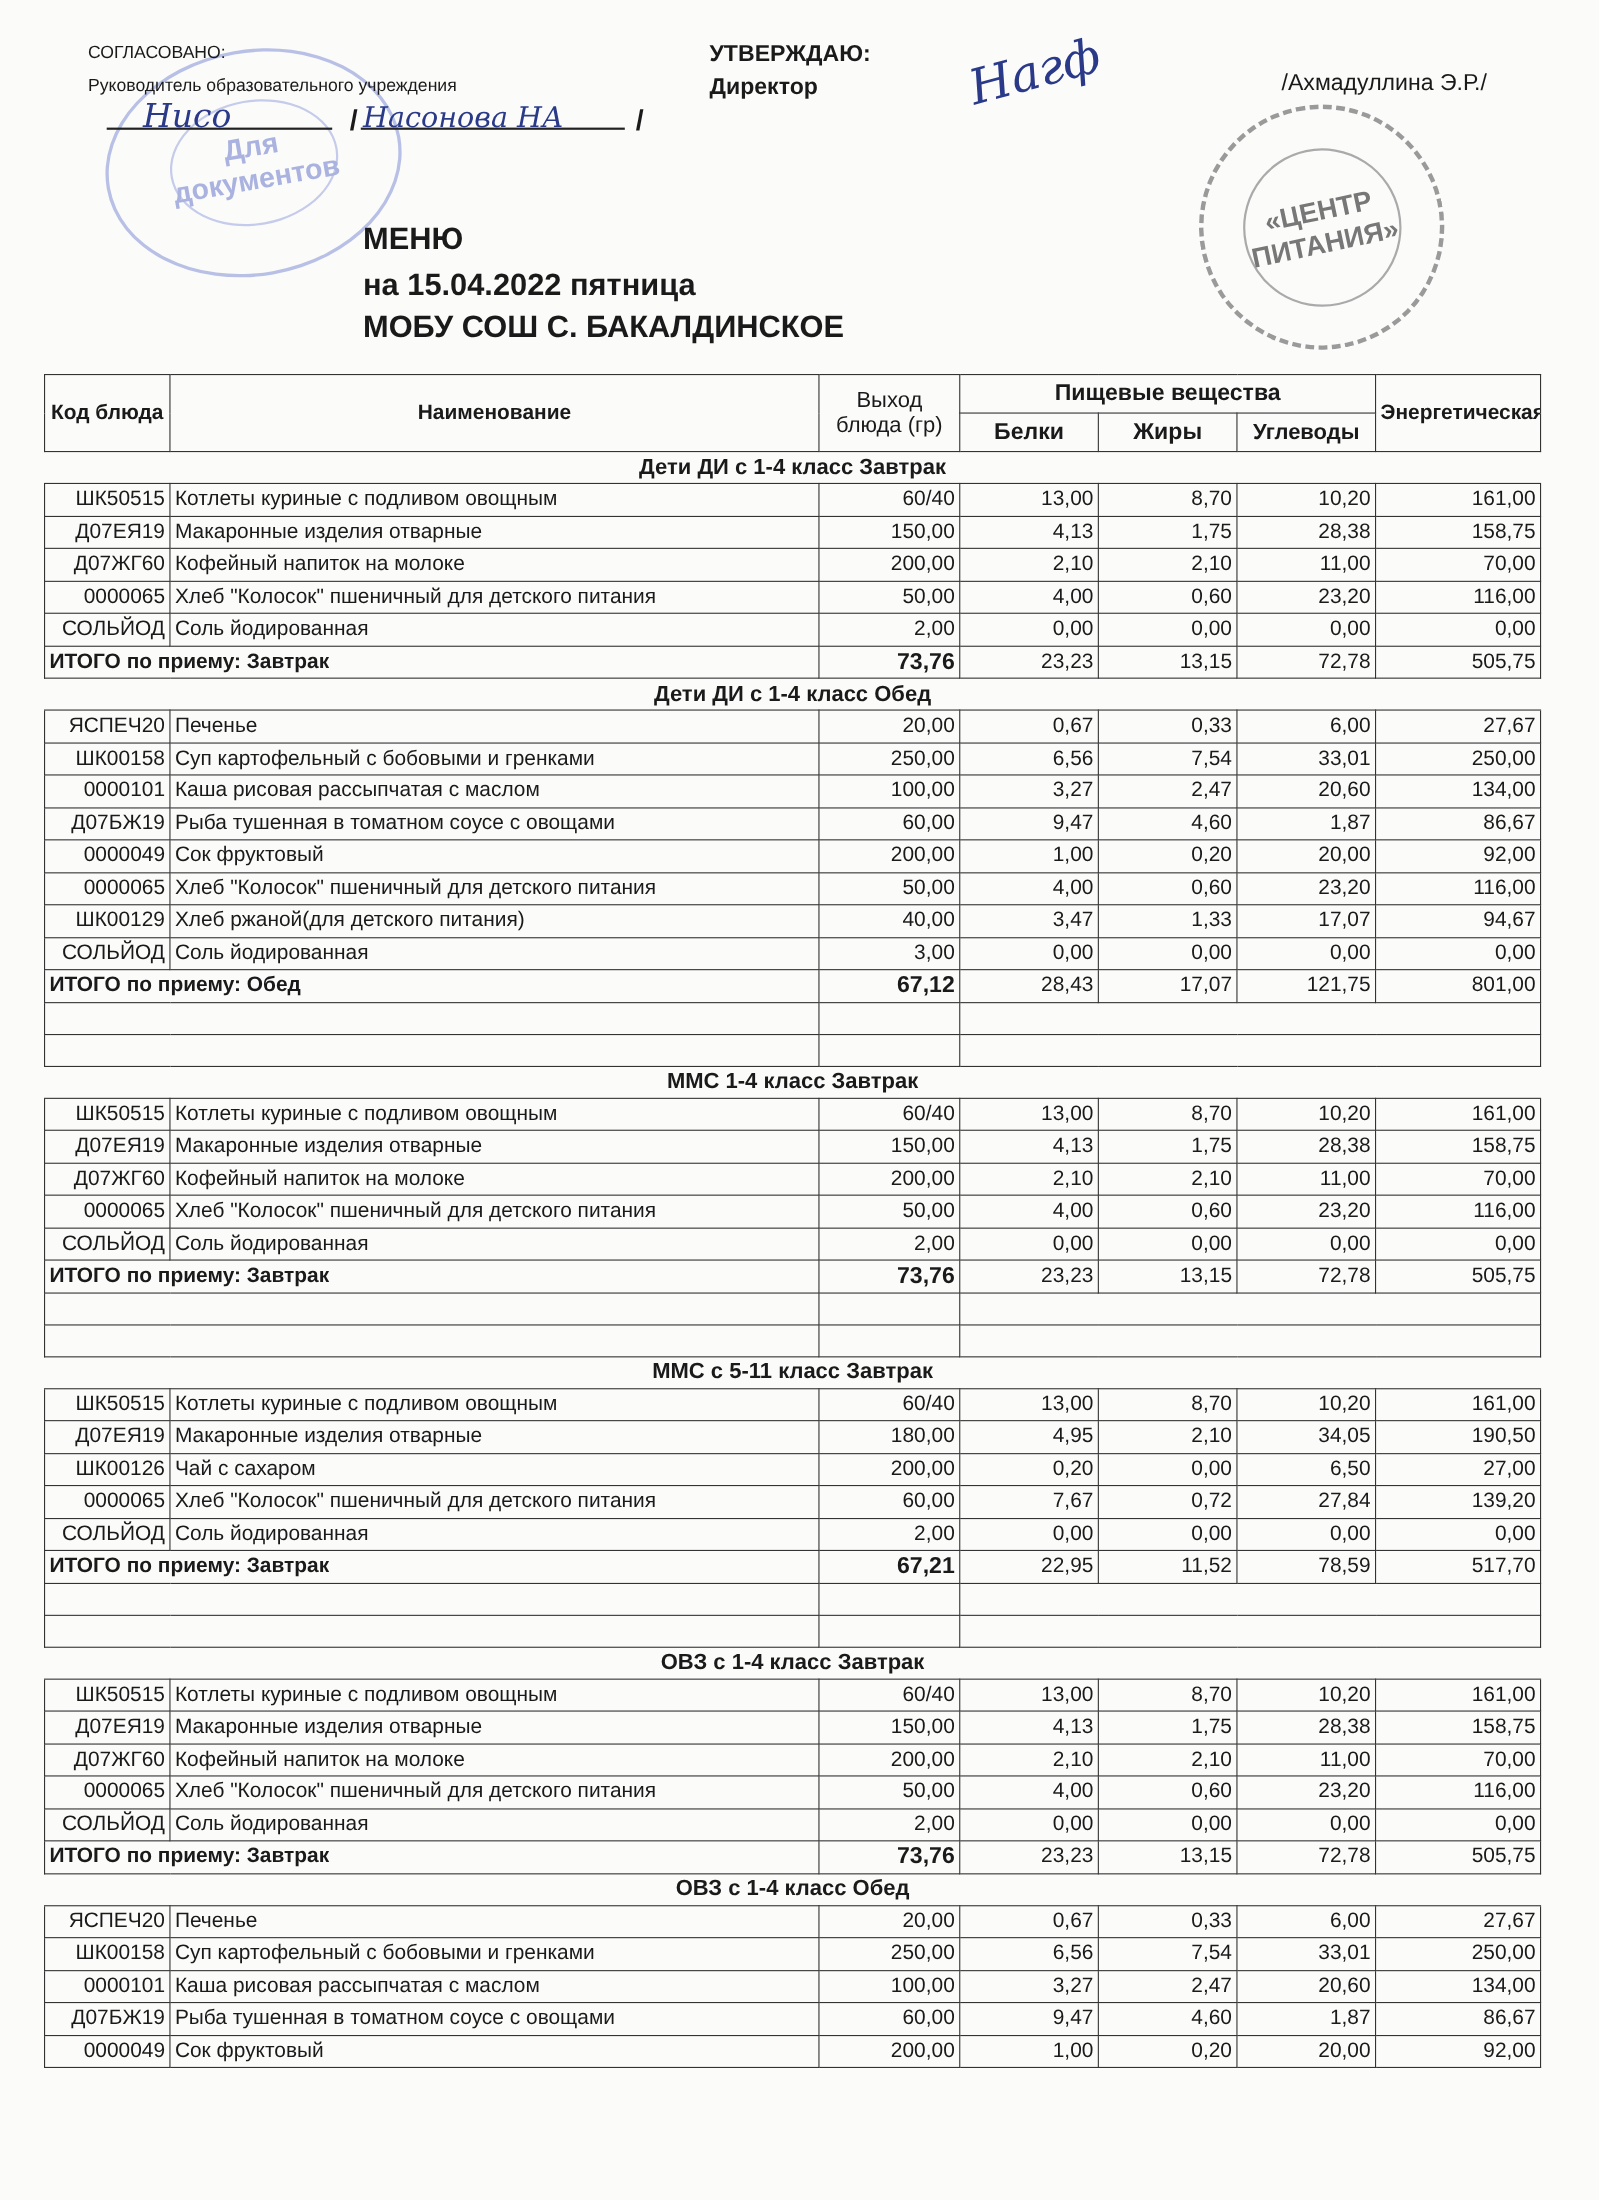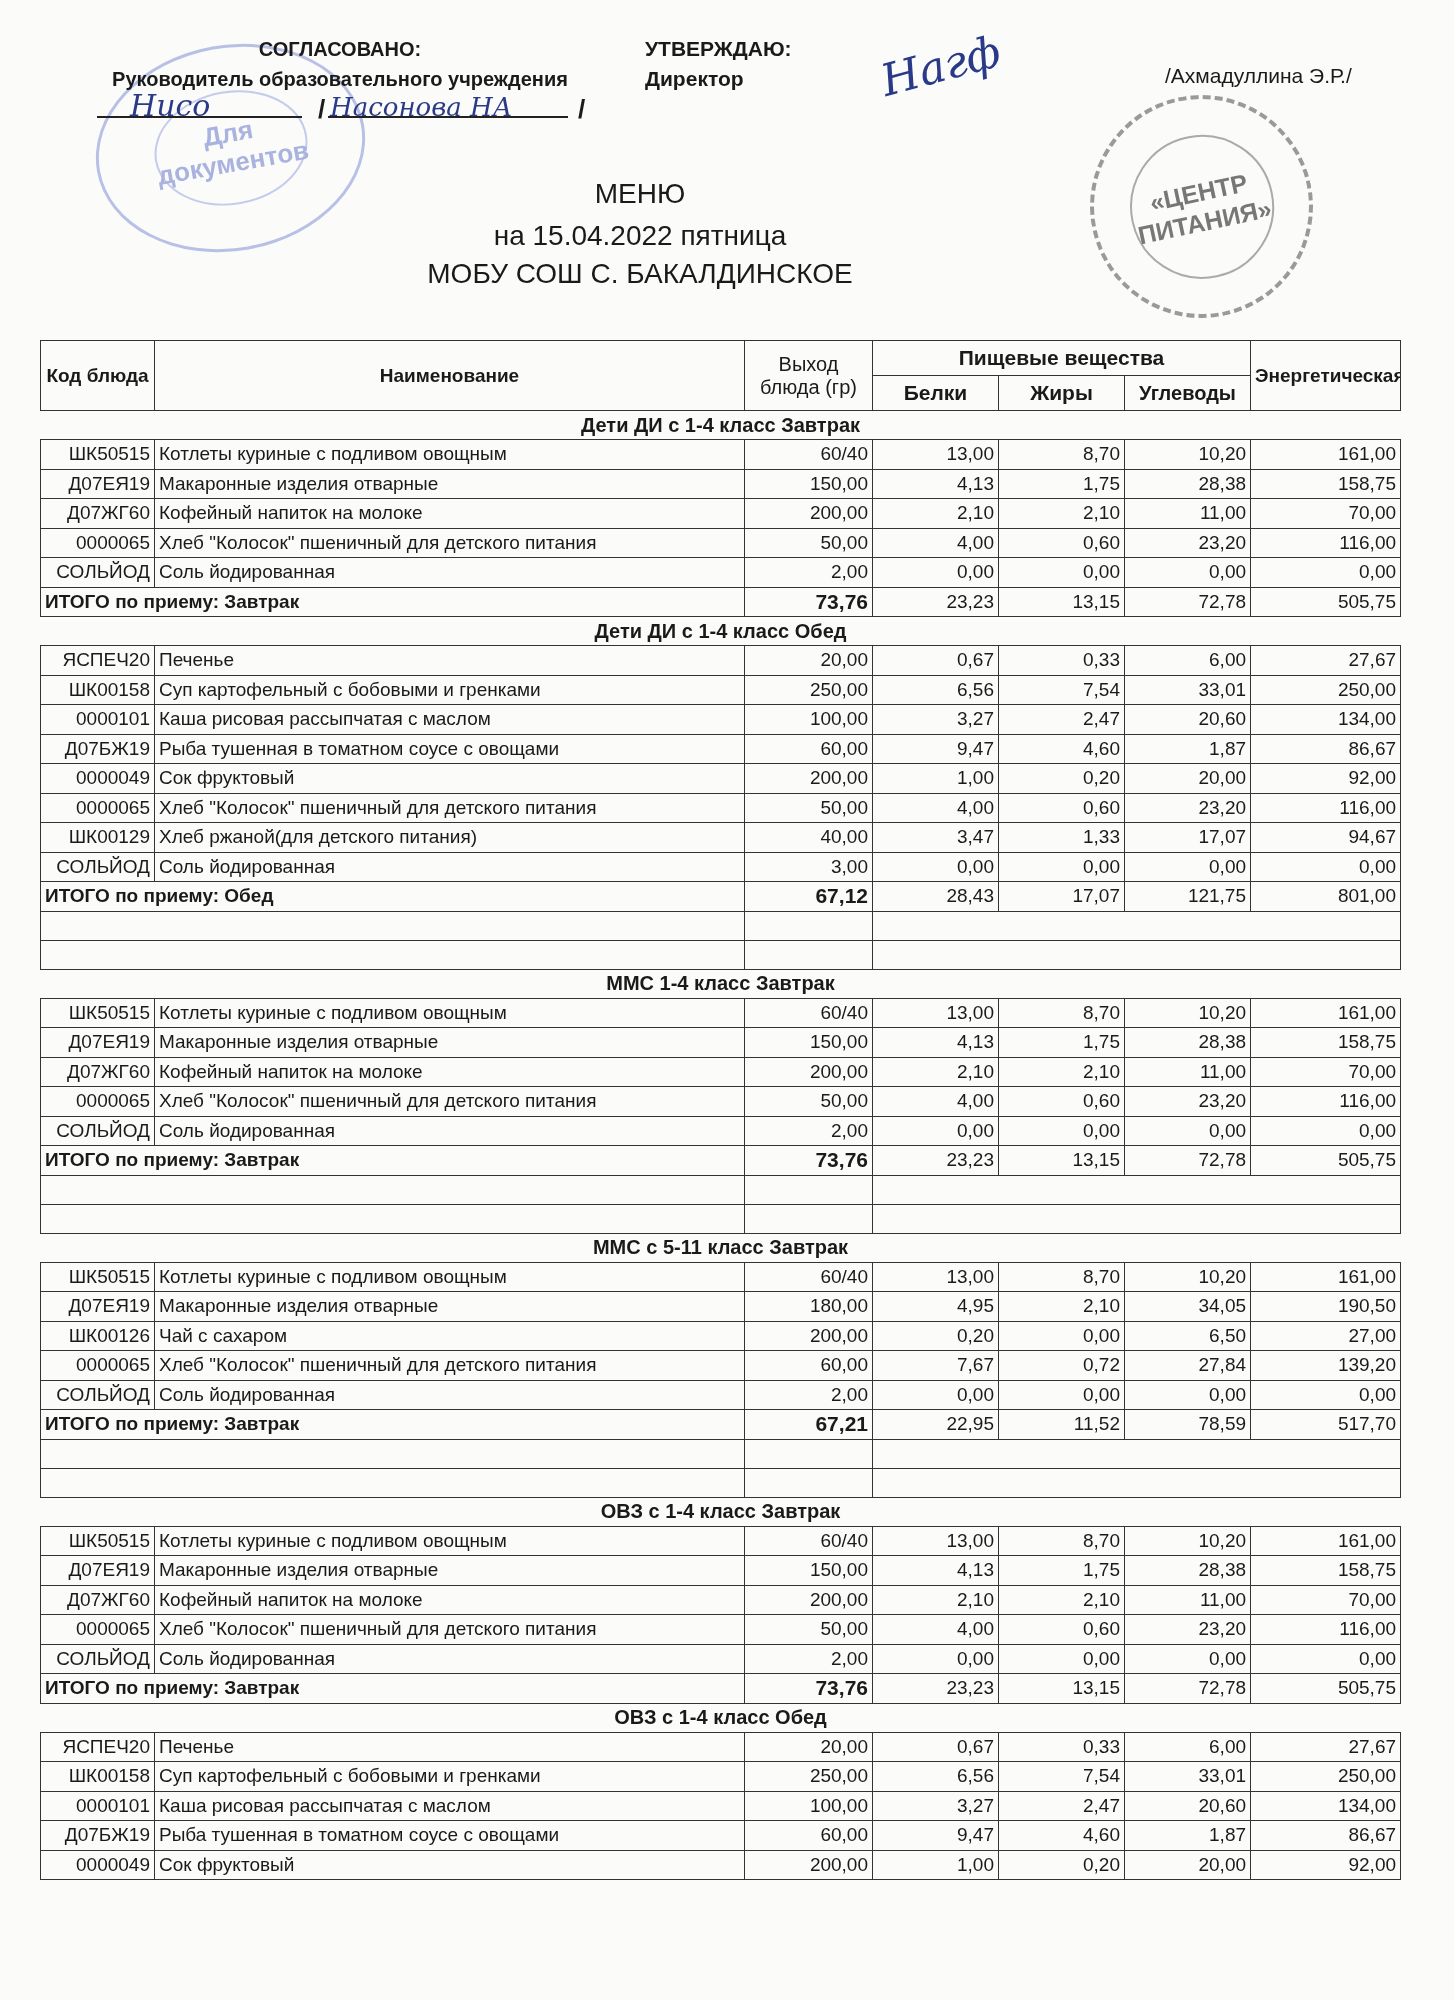--- a/index.html
+++ b/index.html
@@ -1,37 +1,37 @@
 <!DOCTYPE html>
 <html><head>
 <meta charset="utf-8">
 <style>
   html, body { margin: 0; padding: 0; background: #ffffff; }
   body { width: 1454px; height: 2000px; position: relative; overflow: hidden;
          font-family: "Liberation Sans", "DejaVu Sans", sans-serif; color: #1a1a1a; }
   .page { position: absolute; left: 0; top: 0; width: 1454px; height: 2000px;
           background: #fbfbfa; }
-  .hdr-left { position: absolute; left: 80px; top: 34px; width: 520px; text-align: center;
-              font-weight: bold; font-size: 20px; line-height: 30px; }
+  .hdr-left { position: absolute; left: 80px; top: 34px; width: 520px; 
+              font-weight: normal; font-size: 16px; line-height: 30px; }
   .hdr-right { position: absolute; left: 645px; top: 34px; font-weight: bold; font-size: 21px; line-height: 30px; }
   .hdr-name { position: absolute; left: 1165px; top: 64px; font-weight: normal; font-size: 21px; }
   .sig-line { position: absolute; top: 116px; height: 2px; background: #222; }
   .sig-slash { position: absolute; top: 94px; font-size: 26px; font-weight: bold; }
   .sig { position: absolute; font-family: "DejaVu Serif", serif; font-style: italic; color: #2a3a88; }
   .stamp { position: absolute; border-radius: 50%; display: flex; align-items: center; justify-content: center;
            text-align: center; font-weight: bold; }
   .stamp-blue { left: 95px; top: 45px; width: 265px; height: 200px; border: 3px solid #b8c0e6;
                 color: #aab3df; font-size: 26px; transform: rotate(-10deg); }
   .stamp-blue .inner { width: 150px; height: 110px; border: 2px solid #c5cbeb; border-radius: 50%;
                        display: flex; align-items: center; justify-content: center; line-height: 30px; }
   .stamp-gray { left: 1090px; top: 95px; width: 215px; height: 215px; border: 4px dashed #9a9a9a;
                 color: #777; font-size: 25px; transform: rotate(-12deg); }
   .stamp-gray .inner { width: 140px; height: 140px; border: 2px solid #aaa; border-radius: 50%;
                        display: flex; align-items: center; justify-content: center; line-height: 30px; }
-  .title { position: absolute; left: 330px; width: 620px; text-align: center; font-weight: normal; }
+  .title { position: absolute; left: 330px; width: 620px; text-align: left; font-weight: bold; margin-top: 23px; }
   .t1 { top: 178px; font-size: 28px; }
   .t2 { top: 220px; font-size: 28px; }
   .t3 { top: 258px; font-size: 28px; }
 
   table.menu { position: absolute; left: 40px; top: 340px; width: 1360px; border-collapse: collapse;
                table-layout: fixed; font-family: "Liberation Sans Narrow", "Liberation Sans", sans-serif; }
   table.menu td, table.menu th { border: 1.5px solid #333; padding: 0 4px; font-size: 19px; height: 28.5px;
                                  white-space: nowrap; overflow: hidden; }
   table.menu th { font-weight: bold; text-align: center; font-size: 19px; }
   th.big { font-size: 25px; }

